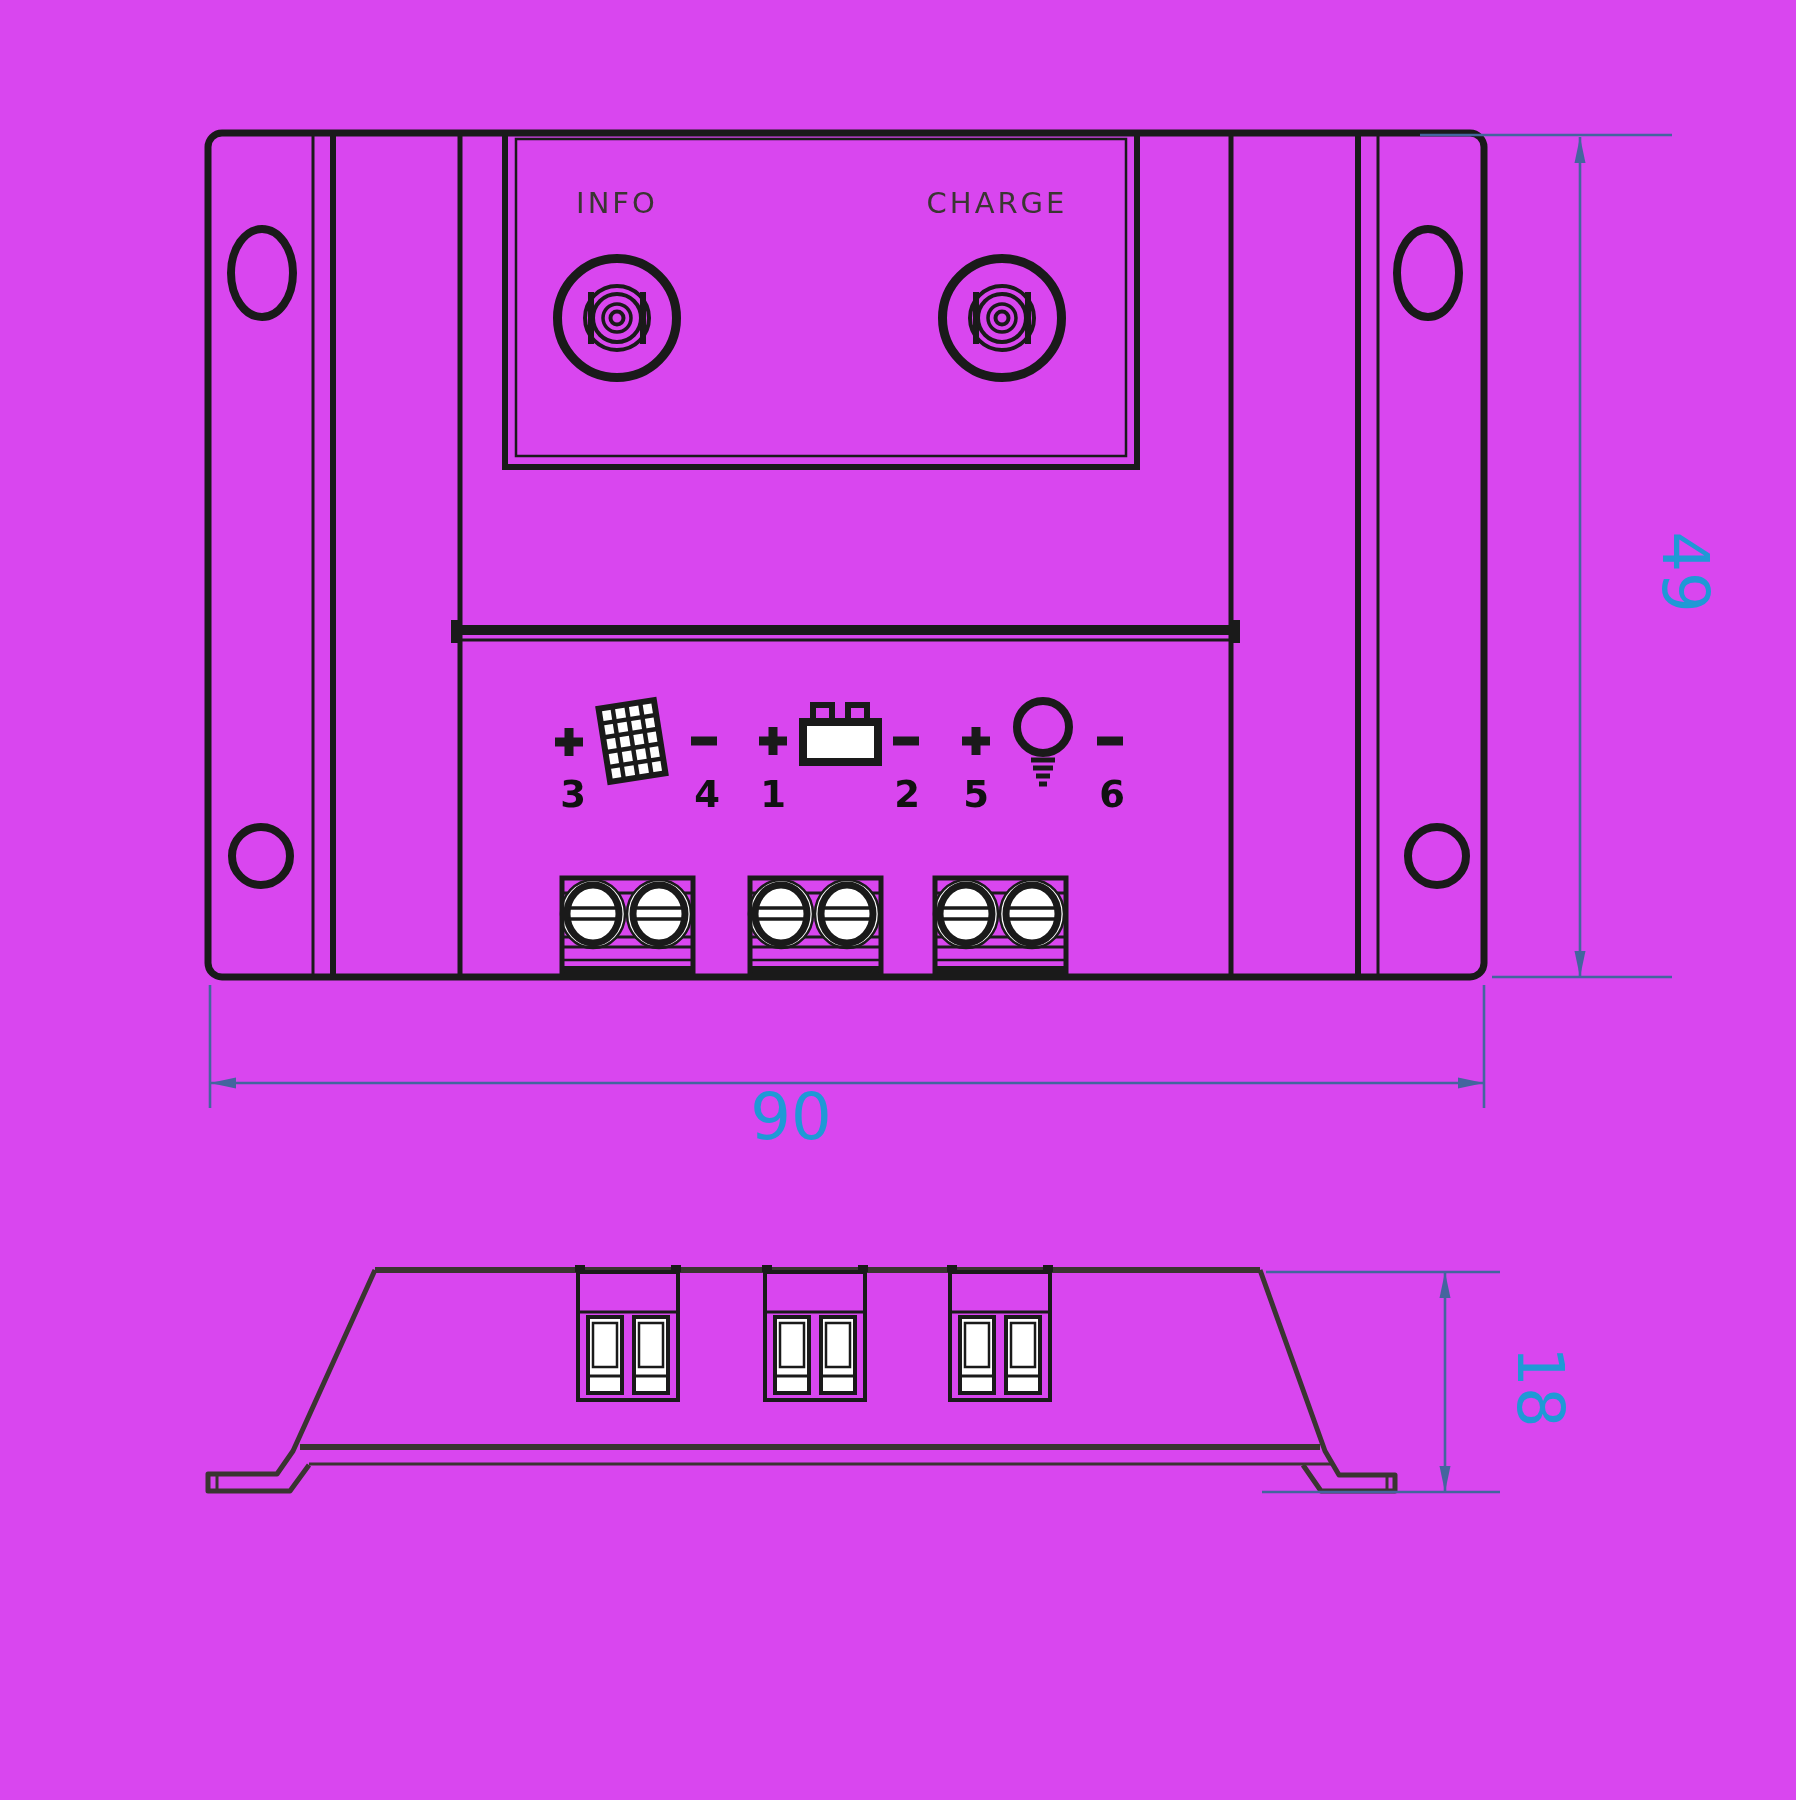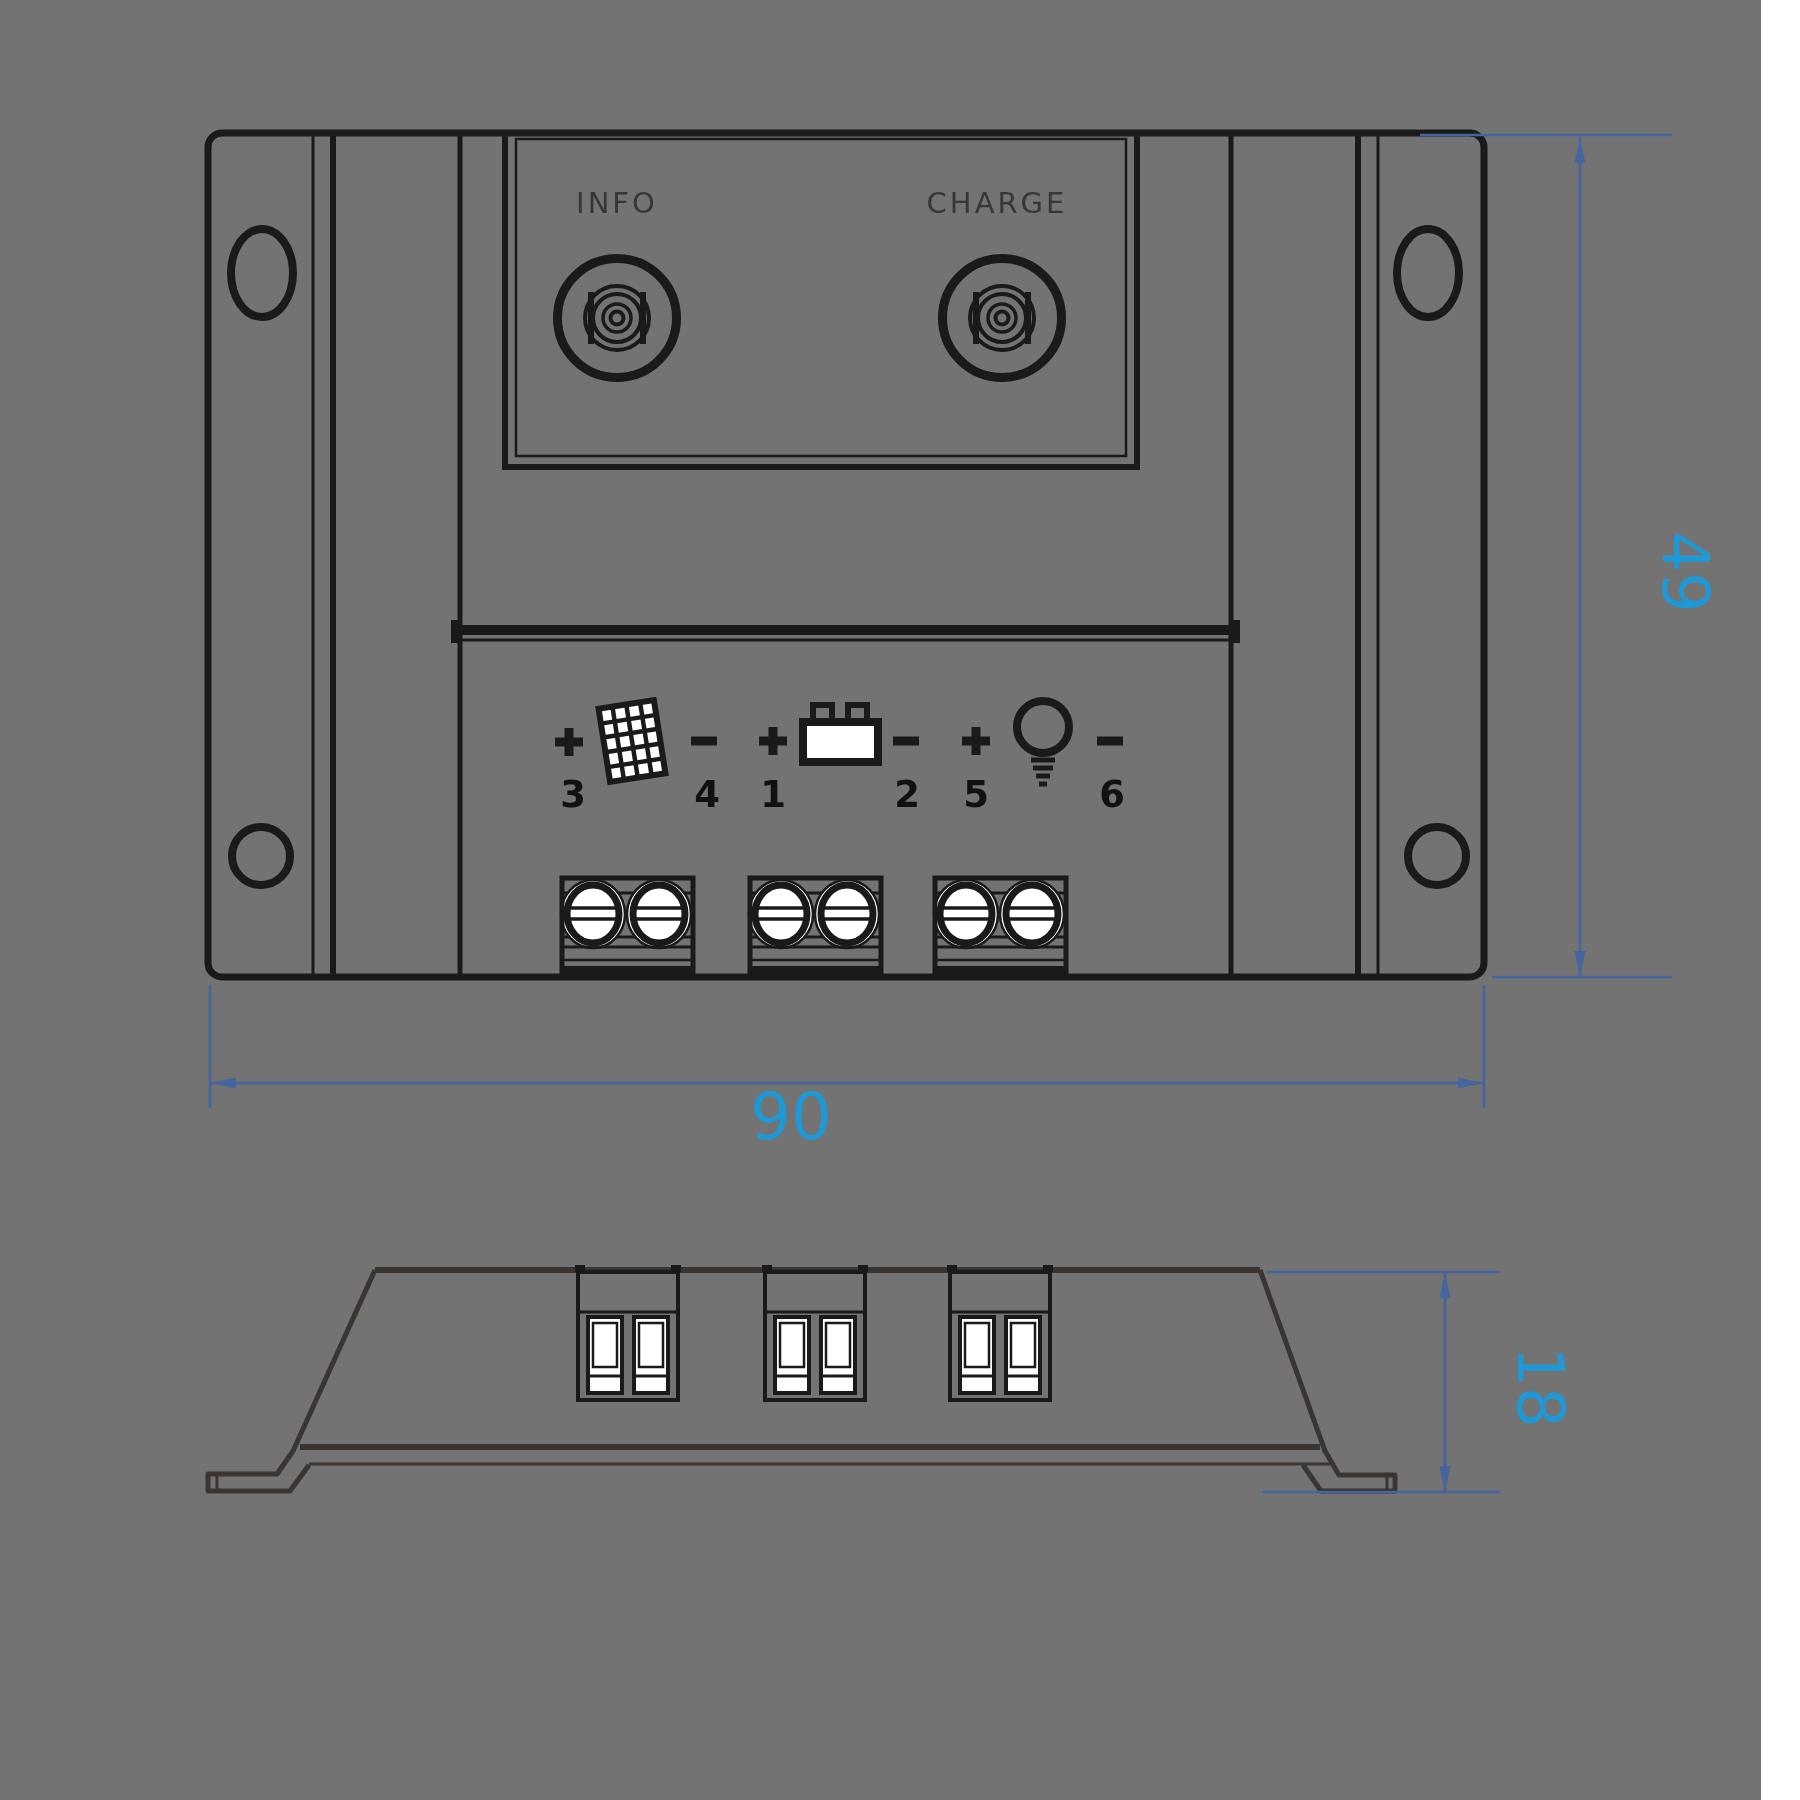--- a/index.html
+++ b/index.html
@@ -1,16 +1,16 @@
 <!DOCTYPE html>
 <html><head>
 <meta charset="utf-8">
 <style>
   html,body{margin:0;padding:0;background:#ffffff;}
-  .stage{width:1761px;height:1800px;position:relative;background:#737373;font-family:"DejaVu Sans",sans-serif;}
+  .stage{width:1761px;height:1800px;position:relative;background:#d946ef;font-family:"DejaVu Sans",sans-serif;padding-left:35px;}
   svg{position:absolute;left:0;top:0;}
   .ln{stroke:#1a1a1a;fill:none;}
   .side .ln{stroke:#3a3531;}
   .fillblk{fill:#1a1a1a;stroke:none;}
   .wfill{fill:#ffffff;}
   .led-label{font-family:"DejaVu Sans",sans-serif;font-size:29px;letter-spacing:3px;fill:#3a3632;text-anchor:middle;}
   .term-digit{font-family:"DejaVu Sans",sans-serif;font-weight:bold;font-size:37px;fill:#111;text-anchor:middle;}
   .dim-line{stroke:#44659e;stroke-width:2.6;fill:none;}
   .dim-arrow{fill:#44659e;stroke:none;}
   .dim-text{font-family:"DejaVu Sans",sans-serif;font-size:64px;fill:#1f99d6;text-anchor:middle;}

